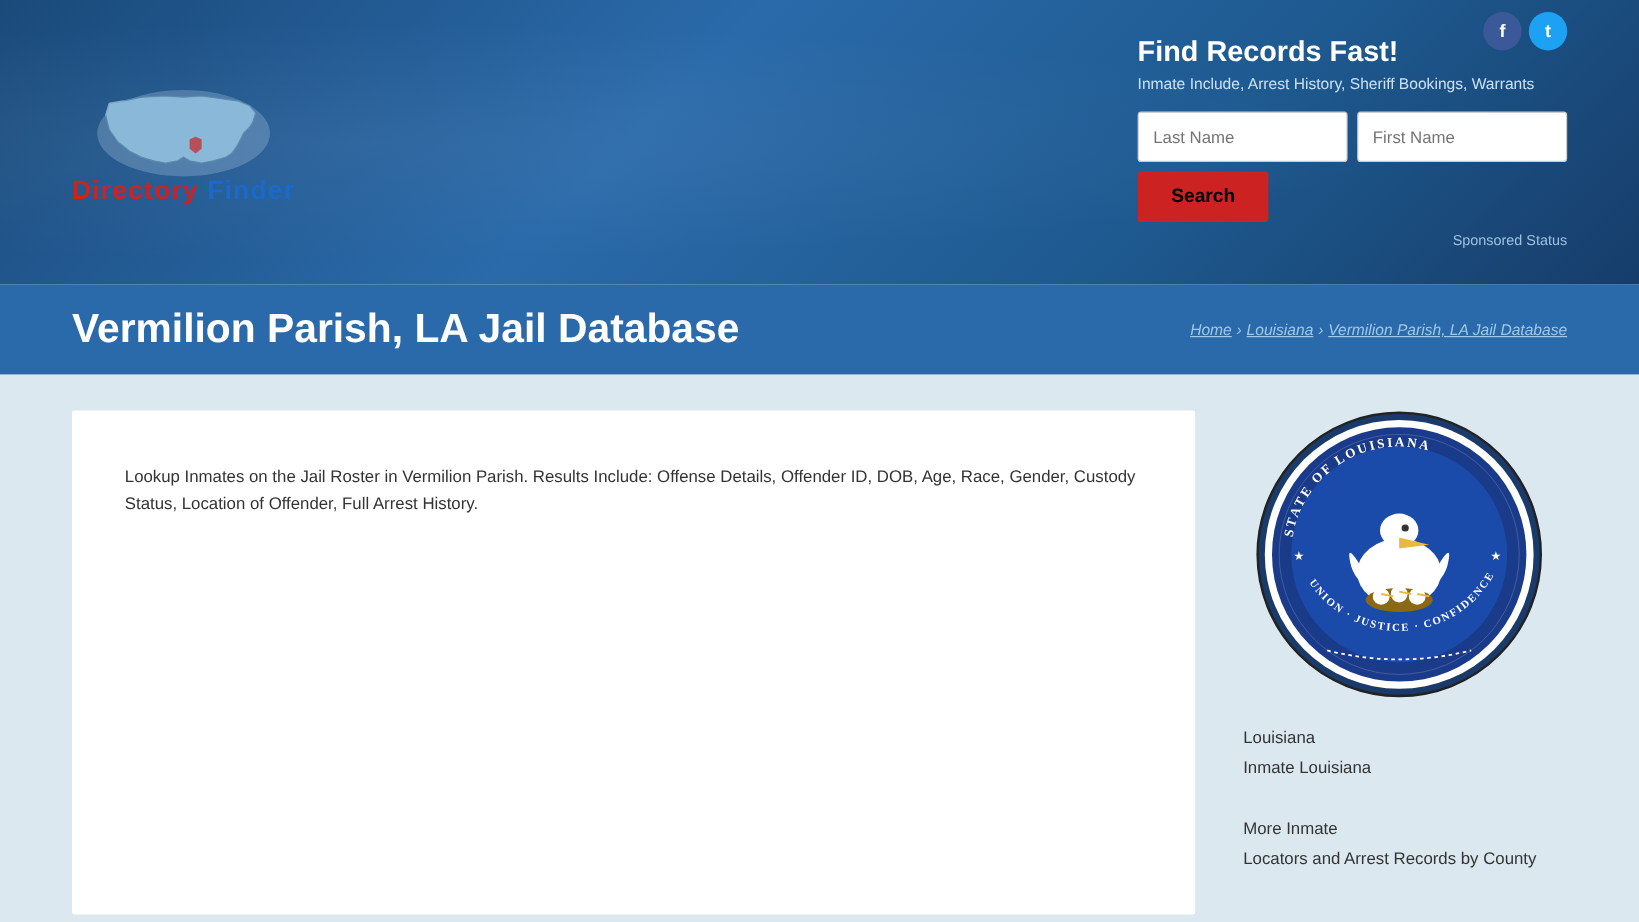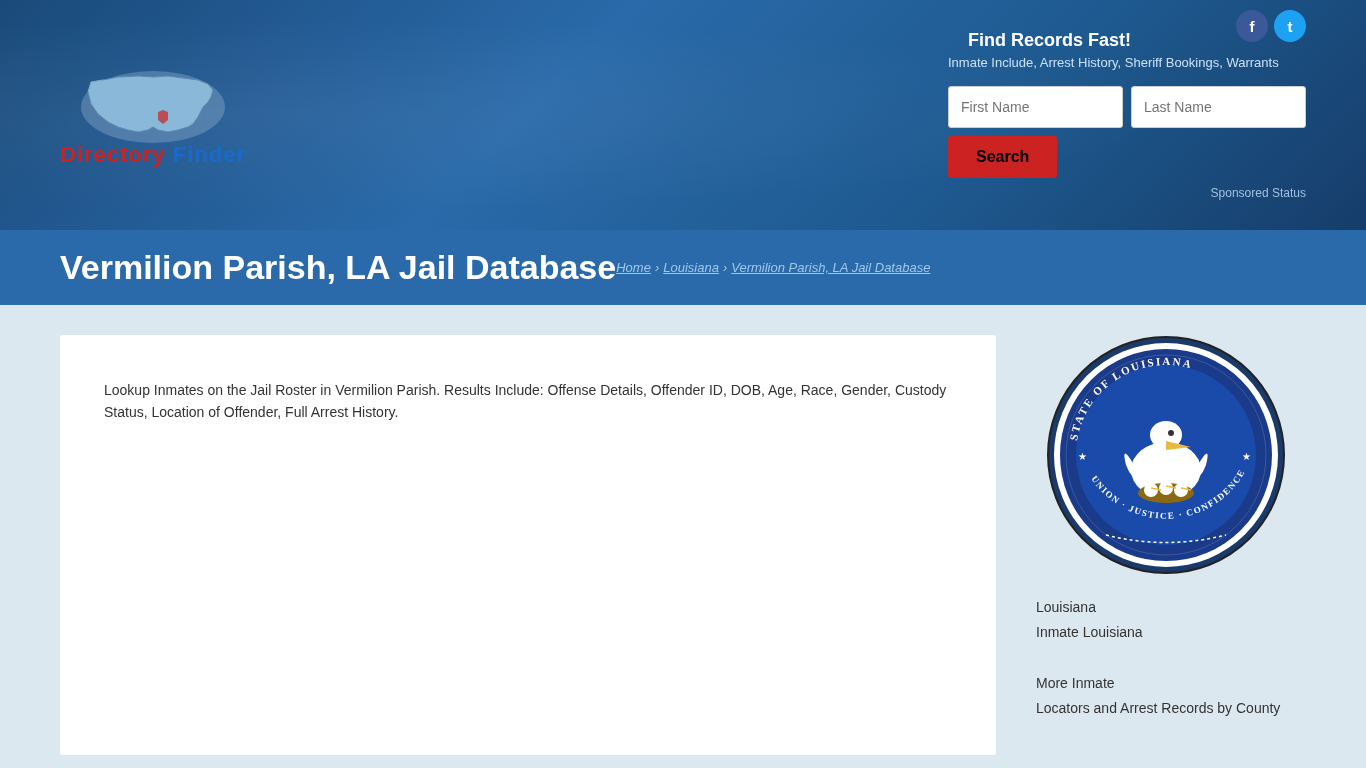--- a/index.html
+++ b/index.html
@@ -69,24 +69,23 @@
     }
     .logo-text .dir { color: #cc2222; }
     .logo-text .finder { color: #1a6acc; }
 
     
     .search-area {
       text-align: left;
     }
     .search-title {
       color: white;
-      font-size: 18px;
+      font-size: 24px;
       font-weight: bold;
       margin-bottom: 4px;
-      margin-left: 20px;
     }
     .search-subtitle {
       color: #cce0f5;
       font-size: 13px;
       margin-bottom: 16px;
     }
     .search-row {
       display: flex;
       gap: 8px;
       align-items: center;
@@ -129,20 +128,21 @@
       text-align: right;
       margin-top: 8px;
     }
 
     
     .title-bar {
       background-color: #2a6aaa;
       padding: 18px 60px;
       display: flex;
       align-items: center;
+      justify-content: space-between;
     }
     .page-title {
       color: white;
       font-size: 34px;
       font-weight: bold;
     }
     .breadcrumb {
       display: flex;
       align-items: center;
       gap: 4px;
@@ -237,22 +237,22 @@
         <span class="dir">Directory</span>
         <span class="finder">Finder</span>
       </div>
     </div>
   </div>
 
   <div class="search-area">
     <div class="search-title">Find Records Fast!</div>
     <div class="search-subtitle">Inmate Include, Arrest History, Sheriff Bookings, Warrants</div>
     <div class="search-row">
+      <input type="text" class="search-input" placeholder="Last Name" style="">
       <input type="text" class="search-input" placeholder="First Name" style="">
-      <input type="text" class="search-input" placeholder="Last Name" style="">
     </div>
     <button class="search-button">Search</button>
     <div class="sponsored-text">Sponsored Status</div>
   </div>
 </div>
 
 <div class="title-bar">
   <h1 class="page-title">Vermilion Parish, LA Jail Database</h1>
   <nav class="breadcrumb">
     <a>Home</a>

